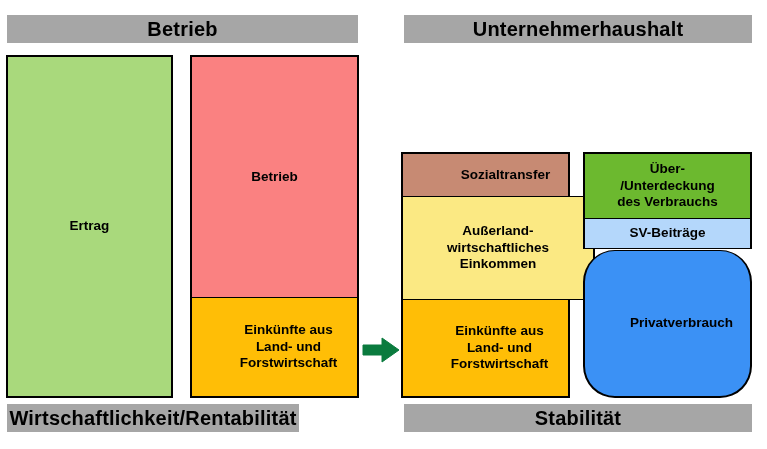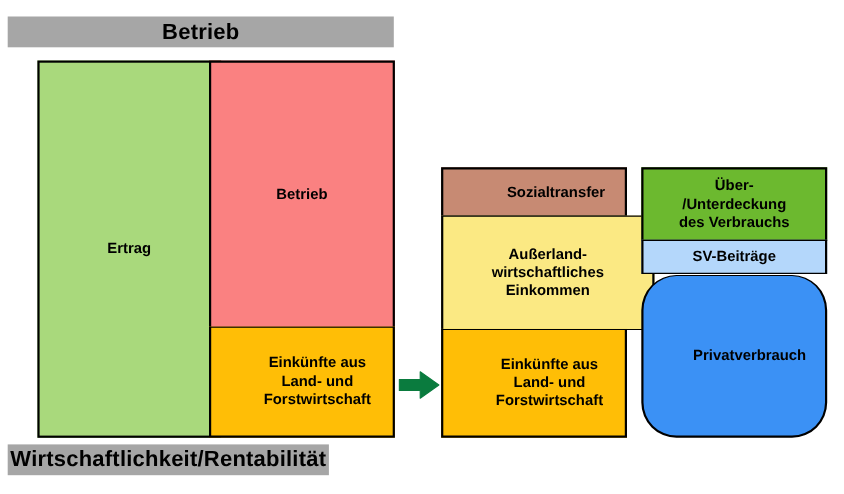--- a/index.html
+++ b/index.html
@@ -65,22 +65,23 @@
     height: 28px;
   }
 </style>
 </head>
 <body>
 
 <div id="canvas">
 
   <div class="bar" style="left:7px; top:15px; width:351px; height:28px;">Betrieb</div>
 
+  <div class="bar" style="left:404px; top:15px; width:348px; height:28px;">Unternehmerhaushalt</div>
 
-  <div class="box" style="left:6px; top:55px; width:167px; height:343px; background:#a9d97c;margin-left:28px;">Ertrag</div>
+  <div class="box" style="left:6px; top:55px; width:167px; height:343px; background:#a9d97c;">Ertrag</div>
 
   <div class="box stacked" style="left:190px; top:55px; width:169px; height:243px; background:#fa8181;">Betrieb</div>
 
   <div class="box stacked-last" style="left:190px; top:297px; width:169px; height:101px; background:#ffbe06;">Einkünfte aus
 Land- und
 Forstwirtschaft</div>
 
   <svg id="arrow" viewBox="0 0 38 28">
     <polygon points="1,9 20,9 20,2 37,14 20,26 20,19 1,19" fill="#0a7b3e" stroke="#0a7b3e" stroke-width="1" stroke-linejoin="round"></polygon>
   </svg>
@@ -98,14 +99,15 @@
   <div class="box stacked" style="left:583px; top:152px; width:169px; height:67px; background:#6cb92f;">Über-
 /Unterdeckung
 des Verbrauchs</div>
 
   <div class="box stacked-mid" style="left:583px; top:218px; width:169px; height:31px; background:#b4d7fb;">SV-Beiträge</div>
 
   <div class="box stacked-last" style="left:583px; top:250px; width:169px; height:148px; background:#3b91f5;border-radius:32px;">Privatverbrauch</div>
 
   <div class="bar" style="left:7px; top:404px; width:292px; height:28px;">Wirtschaftlichkeit/Rentabilität</div>
 
+  <div class="bar" style="left:404px; top:404px; width:348px; height:28px;">Stabilität</div>
 
 </div>
 
 </body></html>

